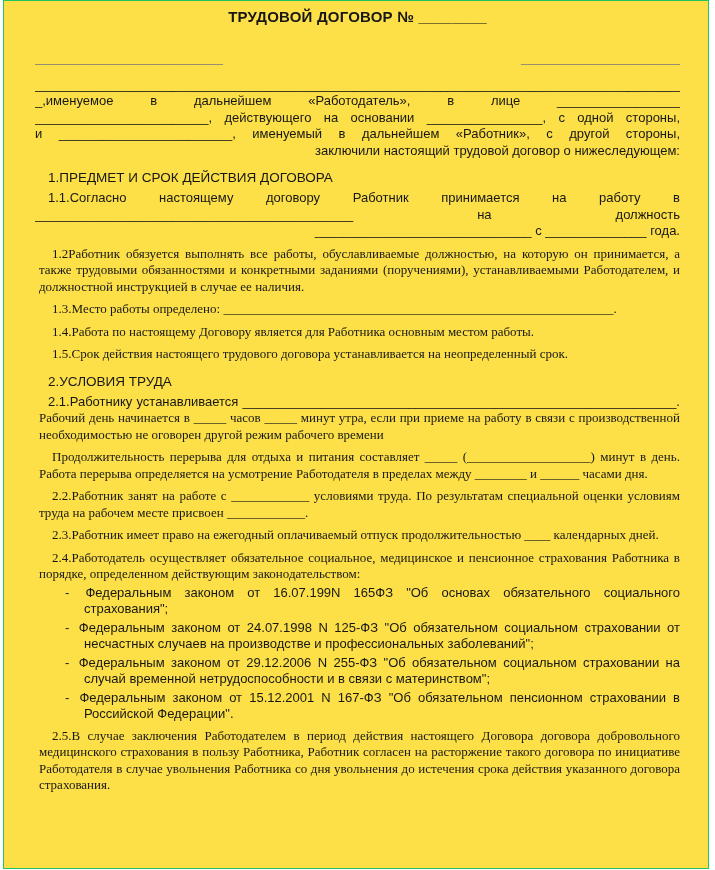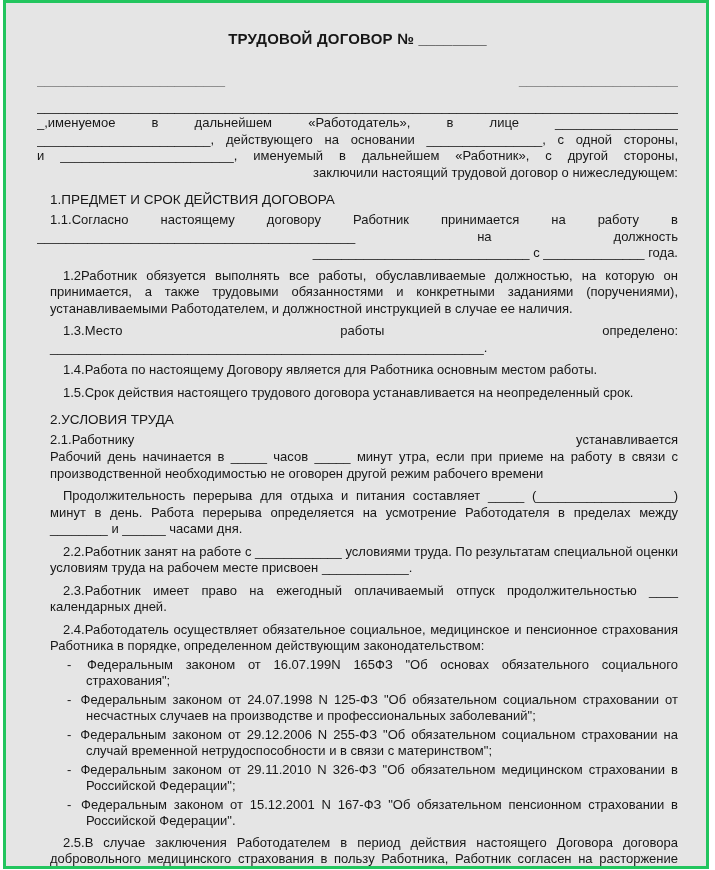--- a/index.html
+++ b/index.html
@@ -7,25 +7,25 @@
     width: 715px; height: 870px;
     position: relative;
     background: #ffffff;
     overflow: hidden;
     font-family: "Liberation Sans", "DejaVu Sans", sans-serif;
     color: #171717;
   }
   .page {
     position: absolute;
     left: 3px; top: 0; right: 6px; bottom: 1px;
-    border: 3px solid #22c55e;
+    border: 1px solid #22c55e;
     box-sizing: border-box;
-    padding: 24px 28px 4px 31px;
+    padding: 4px 28px 4px 31px;
     overflow: hidden;
-    background: #e5e5e5;
+    background: #fde047;
   }
   .doc {
     font-size: 13px;
     line-height: 16.5px;
   }
   .title {
     text-align: center;
     font-weight: bold;
     font-size: 15px;
     line-height: 20px;
@@ -56,21 +56,22 @@
     white-space: normal;
     overflow: hidden;
     max-height: 17px;
   }
   .pline {
     text-align: right;
     line-height: 16.5px;
   }
   .para {
     text-align: justify;
-    margin: 6px 0 0 13px;
+    margin: 6px 0 0 4px;
+    font-family: Liberation Serif, serif;
   }
   .indent { text-indent: 13px; }
   .mt4 { margin-top: 4px; }
   .heading {
     font-weight: normal;
     font-size: 13.5px;
     margin: 10px 0 0 0;
     text-indent: 13px;
     line-height: 17px;
   }
@@ -120,20 +121,19 @@
       <p class="para" style="margin-top:0">Рабочий день начинается в _____ часов _____ минут утра, если при приеме на работу в связи с производственной необходимостью не оговорен другой режим рабочего времени</p>
 
       <p class="para indent">Продолжительность перерыва для отдыха и питания составляет _____ (___________________) минут в день. Работа перерыва определяется на усмотрение Работодателя в пределах между ________ и ______ часами дня.</p>
       <p class="para indent">2.2.Работник занят на работе с ____________ условиями труда. По результатам специальной оценки условиям труда на рабочем месте присвоен ____________.</p>
       <p class="para indent">2.3.Работник имеет право на ежегодный оплачиваемый отпуск продолжительностью ____ календарных дней.</p>
       <p class="para indent">2.4.Работодатель осуществляет обязательное социальное, медицинское и пенсионное страхования Работника в порядке, определенном действующим законодательством:</p>
 
       <div class="li"><span class="li-dash">-</span> <span>Федеральным законом от 16.07.199N 165ФЗ "Об основах обязательного социального страхования";</span></div>
       <div class="li"><span class="li-dash">-</span> <span>Федеральным законом от 24.07.1998 N 125-ФЗ "Об обязательном социальном страховании от несчастных случаев на производстве и профессиональных заболеваний";</span></div>
       <div class="li"><span class="li-dash">-</span> <span>Федеральным законом от 29.12.2006 N 255-ФЗ "Об обязательном социальном страховании на случай временной нетрудоспособности и в связи с материнством";</span></div>
-      <div class="li"><span class="li-dash">-</span> <span>Федеральным законом от 29.11.2010 N 326-ФЗ "Об обязательном медицинском страховании в Российской Федерации";</span></div>
       <div class="li"><span class="li-dash">-</span> <span>Федеральным законом от 15.12.2001 N 167-ФЗ "Об обязательном пенсионном страховании в Российской Федерации".</span></div>
 
       <p class="para indent" style="margin-top:5px">2.5.В случае заключения Работодателем в период действия настоящего Договора договора добровольного медицинского страхования в пользу Работника, Работник согласен на расторжение такого договора по инициативе Работодателя в случае увольнения Работника со дня увольнения до истечения срока действия указанного договора страхования.</p>
 
     </div>
   </div>
 </div>
 
 </body></html>

